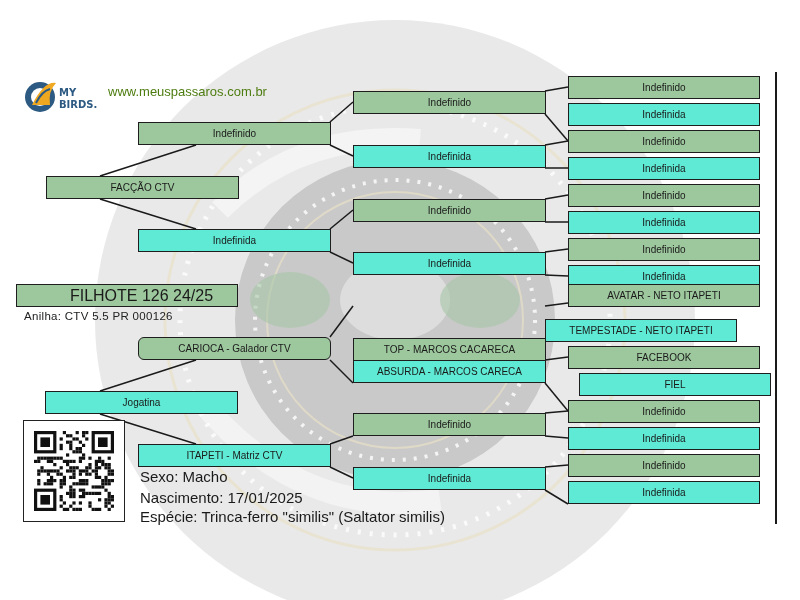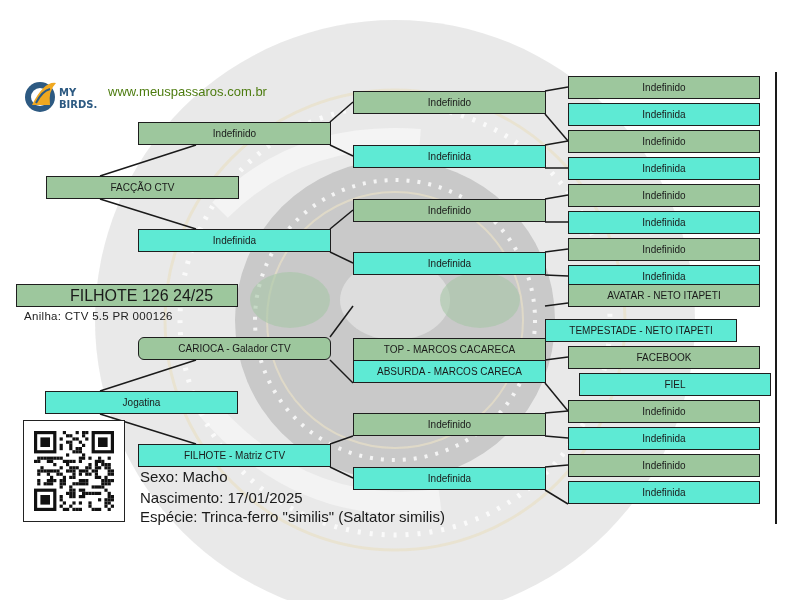--- a/index.html
+++ b/index.html
@@ -92,21 +92,21 @@
 <div class="box f" style="left:353px;top:145px;width:191px;"><span>Indefinida</span></div>
 <div class="box m" style="left:353px;top:199px;width:191px;"><span>Indefinido</span></div>
 <div class="box f" style="left:353px;top:252px;width:191px;"><span>Indefinida</span></div>
 
 <div class="box m" style="left:138px;top:337px;width:191px;border-radius:6px;"><span>CARIOCA - Galador CTV</span></div>
 <div class="box f" style="left:45px;top:391px;width:191px;"><span>Jogatina</span></div>
 
 <div class="box m" style="left:353px;top:306px;width:191px;margin-top:32px;"><span>TOP - MARCOS CACARECA</span></div>
 <div class="box f" style="left:353px;top:360px;width:191px;"><span>ABSURDA - MARCOS CARECA</span></div>
 
-<div class="box f" style="left:138px;top:444px;width:191px;"><span>FILHOTE - Matriz CTV</span></div>
+<div class="box f" style="left:138px;top:444px;width:191px;"><span>ITAPETI - Matriz CTV</span></div>
 <div class="box m" style="left:353px;top:413px;width:191px;"><span>Indefinido</span></div>
 <div class="box f" style="left:353px;top:467px;width:191px;"><span>Indefinida</span></div>
 
 <div id="final-col">
     <div class="box m" style="left: 568px; top: 76px; width: 190px;"><span>Indefinido</span></div>
     <div class="box f" style="left: 568px; top: 103px; width: 190px;"><span>Indefinida</span></div>
     <div class="box m" style="left: 568px; top: 130px; width: 190px;"><span>Indefinido</span></div>
     <div class="box f" style="left: 568px; top: 157px; width: 190px;"><span>Indefinida</span></div>
     <div class="box m" style="left: 568px; top: 184px; width: 190px;"><span>Indefinido</span></div>
     <div class="box f" style="left: 568px; top: 211px; width: 190px;"><span>Indefinida</span></div>

